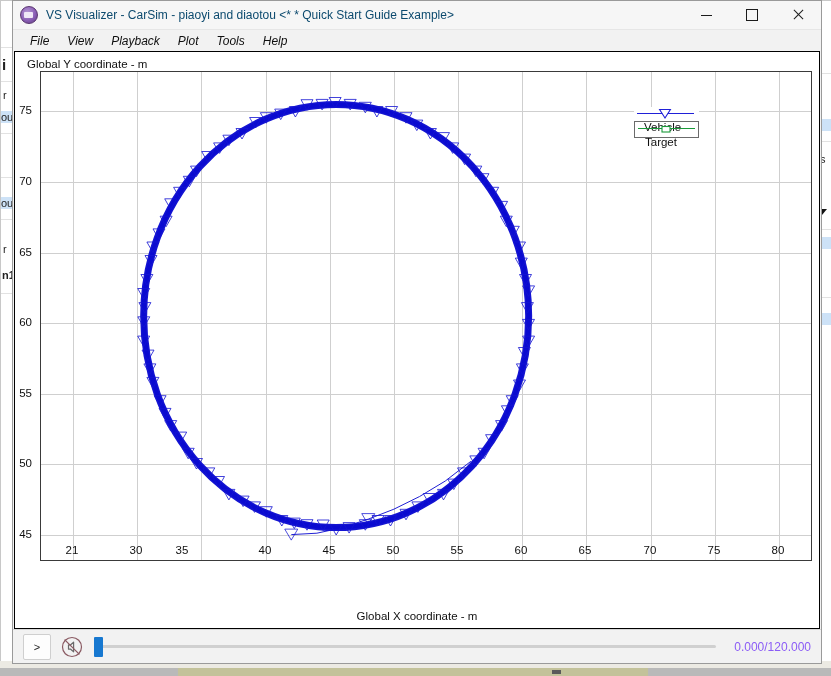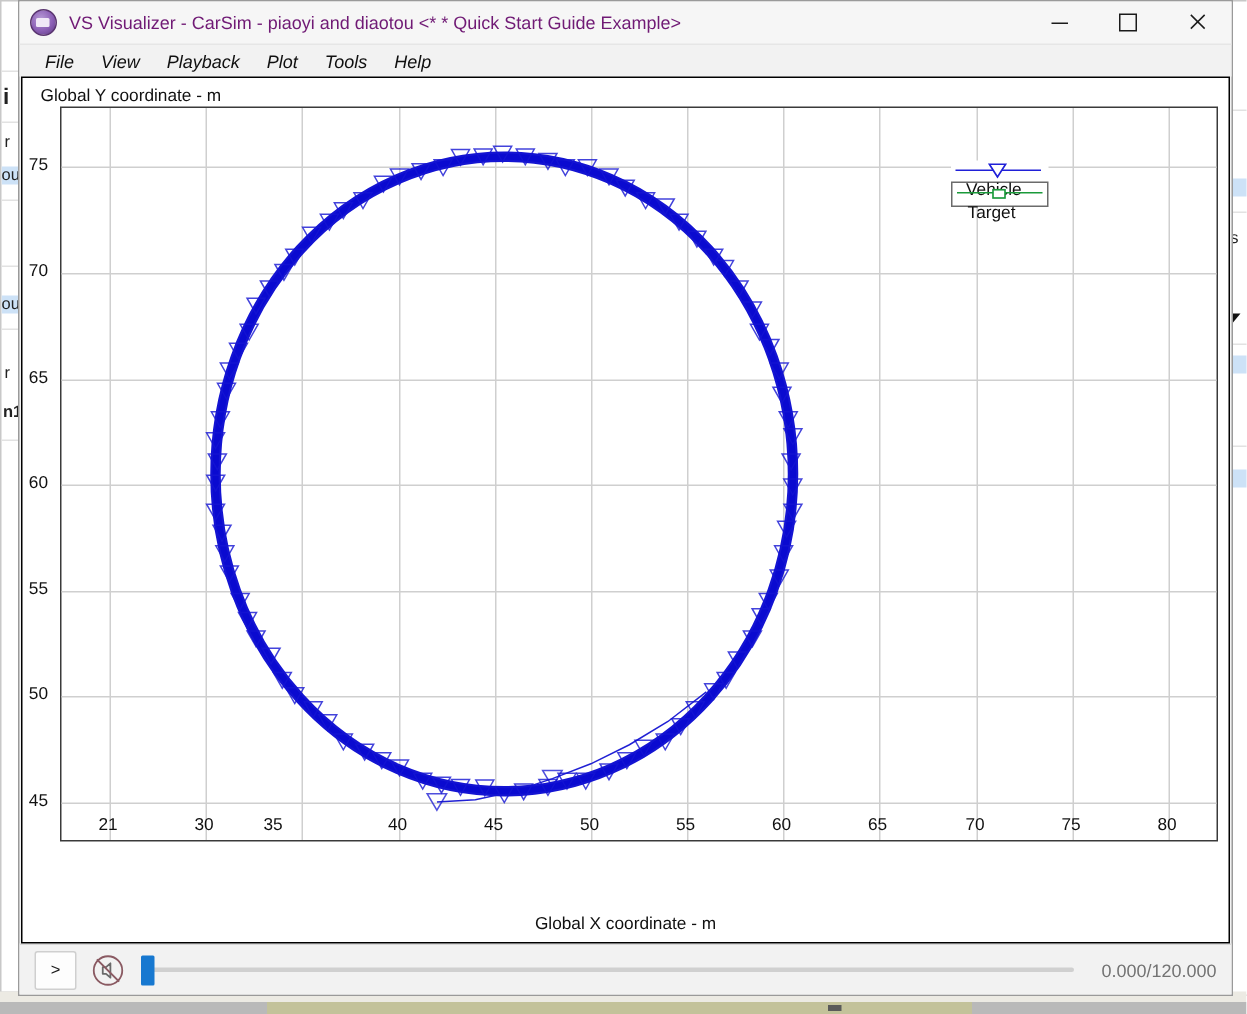--- a/index.html
+++ b/index.html
@@ -31,21 +31,21 @@
     display:flex;flex-direction:column;
   }
   
   #titlebar{height:28px;background:#f6f6f6;display:flex;align-items:center;
             border-bottom:1px solid #e6e6e6;position:relative;flex:none;}
   #app-icon{width:16px;height:16px;margin-left:7px;margin-right:8px;border-radius:50%;
             background:radial-gradient(circle at 40% 35%, #b79ad6 0%, #8b5fb5 55%, #5d3a80 100%);
             border:1px solid #59346f;position:relative;flex:none;}
   #app-icon::after{content:"";position:absolute;left:3px;top:5px;width:9px;height:6px;
             background:#f0e8f7;border-radius:1px;}
-  #title-text{font-size:12px;color:#701a75;white-space:nowrap;}
+  #title-text{font-size:12px;color:#0c4a6e;white-space:nowrap;}
   #wincontrols{position:absolute;right:0;top:0;height:28px;display:flex;}
   .wbtn{width:46px;height:28px;display:flex;align-items:center;justify-content:center;
         font-size:12px;color:#1b1b1b;}
   .glyph-min{width:11px;height:1px;background:#1b1b1b;}
   .glyph-max{width:10px;height:10px;border:1px solid #1b1b1b;}
   .glyph-close{position:relative;width:12px;height:12px;}
   .glyph-close::before,.glyph-close::after{content:"";position:absolute;left:0;top:5px;
         width:13px;height:1px;background:#1b1b1b;}
   .glyph-close::before{transform:rotate(45deg);}
   .glyph-close::after{transform:rotate(-45deg);}
@@ -80,21 +80,21 @@
 
   
   #statusbar{height:33px;background:#f2f2f2;display:flex;align-items:center;flex:none;
              border-top:1px solid #d7d7d7;padding:0 10px;}
   #play-btn{width:26px;height:24px;background:#fdfdfd;border:1px solid #cfcfcf;border-radius:2px;
             display:flex;align-items:center;justify-content:center;font-size:11px;color:#1b1b1b;}
   #mute-icon{width:24px;height:24px;margin-left:9px;position:relative;flex:none;}
   #slider-wrap{flex:1;height:24px;margin-left:6px;position:relative;display:flex;align-items:center;}
   #slider-track{position:absolute;left:11px;right:8px;height:3px;background:#d0d0d0;border-radius:2px;}
   #slider-thumb{position:absolute;left:4px;width:9px;height:20px;background:#1778d0;border-radius:1px;}
-  #time-readout{font-size:12px;color:#737373;margin-left:10px;white-space:nowrap;}
+  #time-readout{font-size:12px;color:#8b5cf6;margin-left:10px;white-space:nowrap;}
 </style>
 </head>
 <body>
 
 <div id="desktop">
 
   <div class="bgwin" id="bg-left">
     <div class="bgrow" style="top:46px;"></div>
     <div class="bgfrag" style="left:1px;top:55px;font-size:15px;font-weight:bold;">i</div>
     <div class="bgrow" style="top:80px;"></div>

